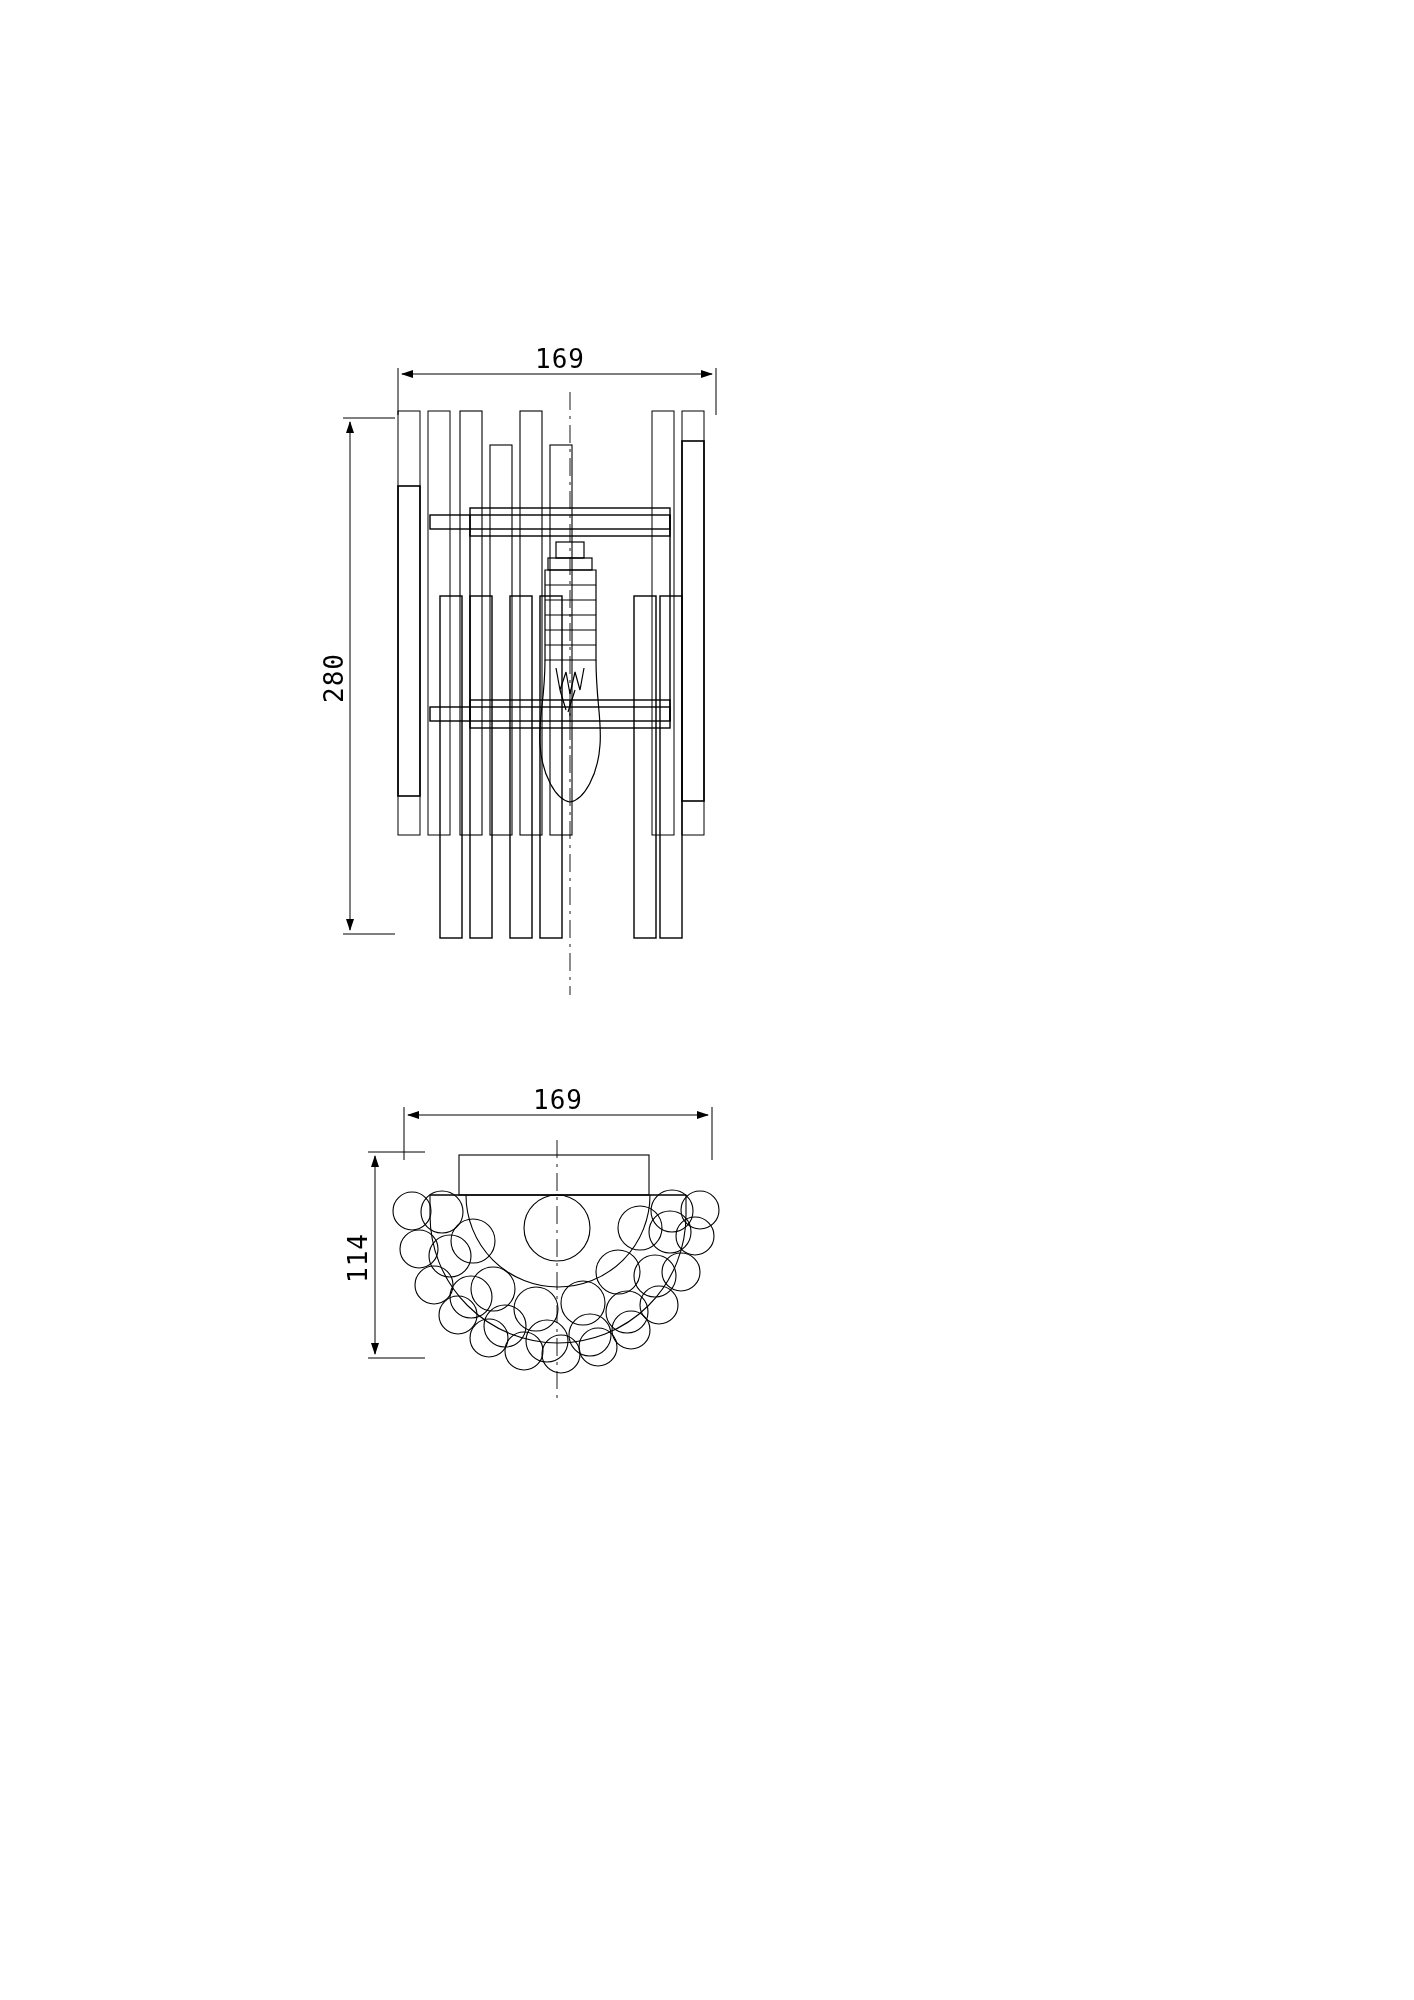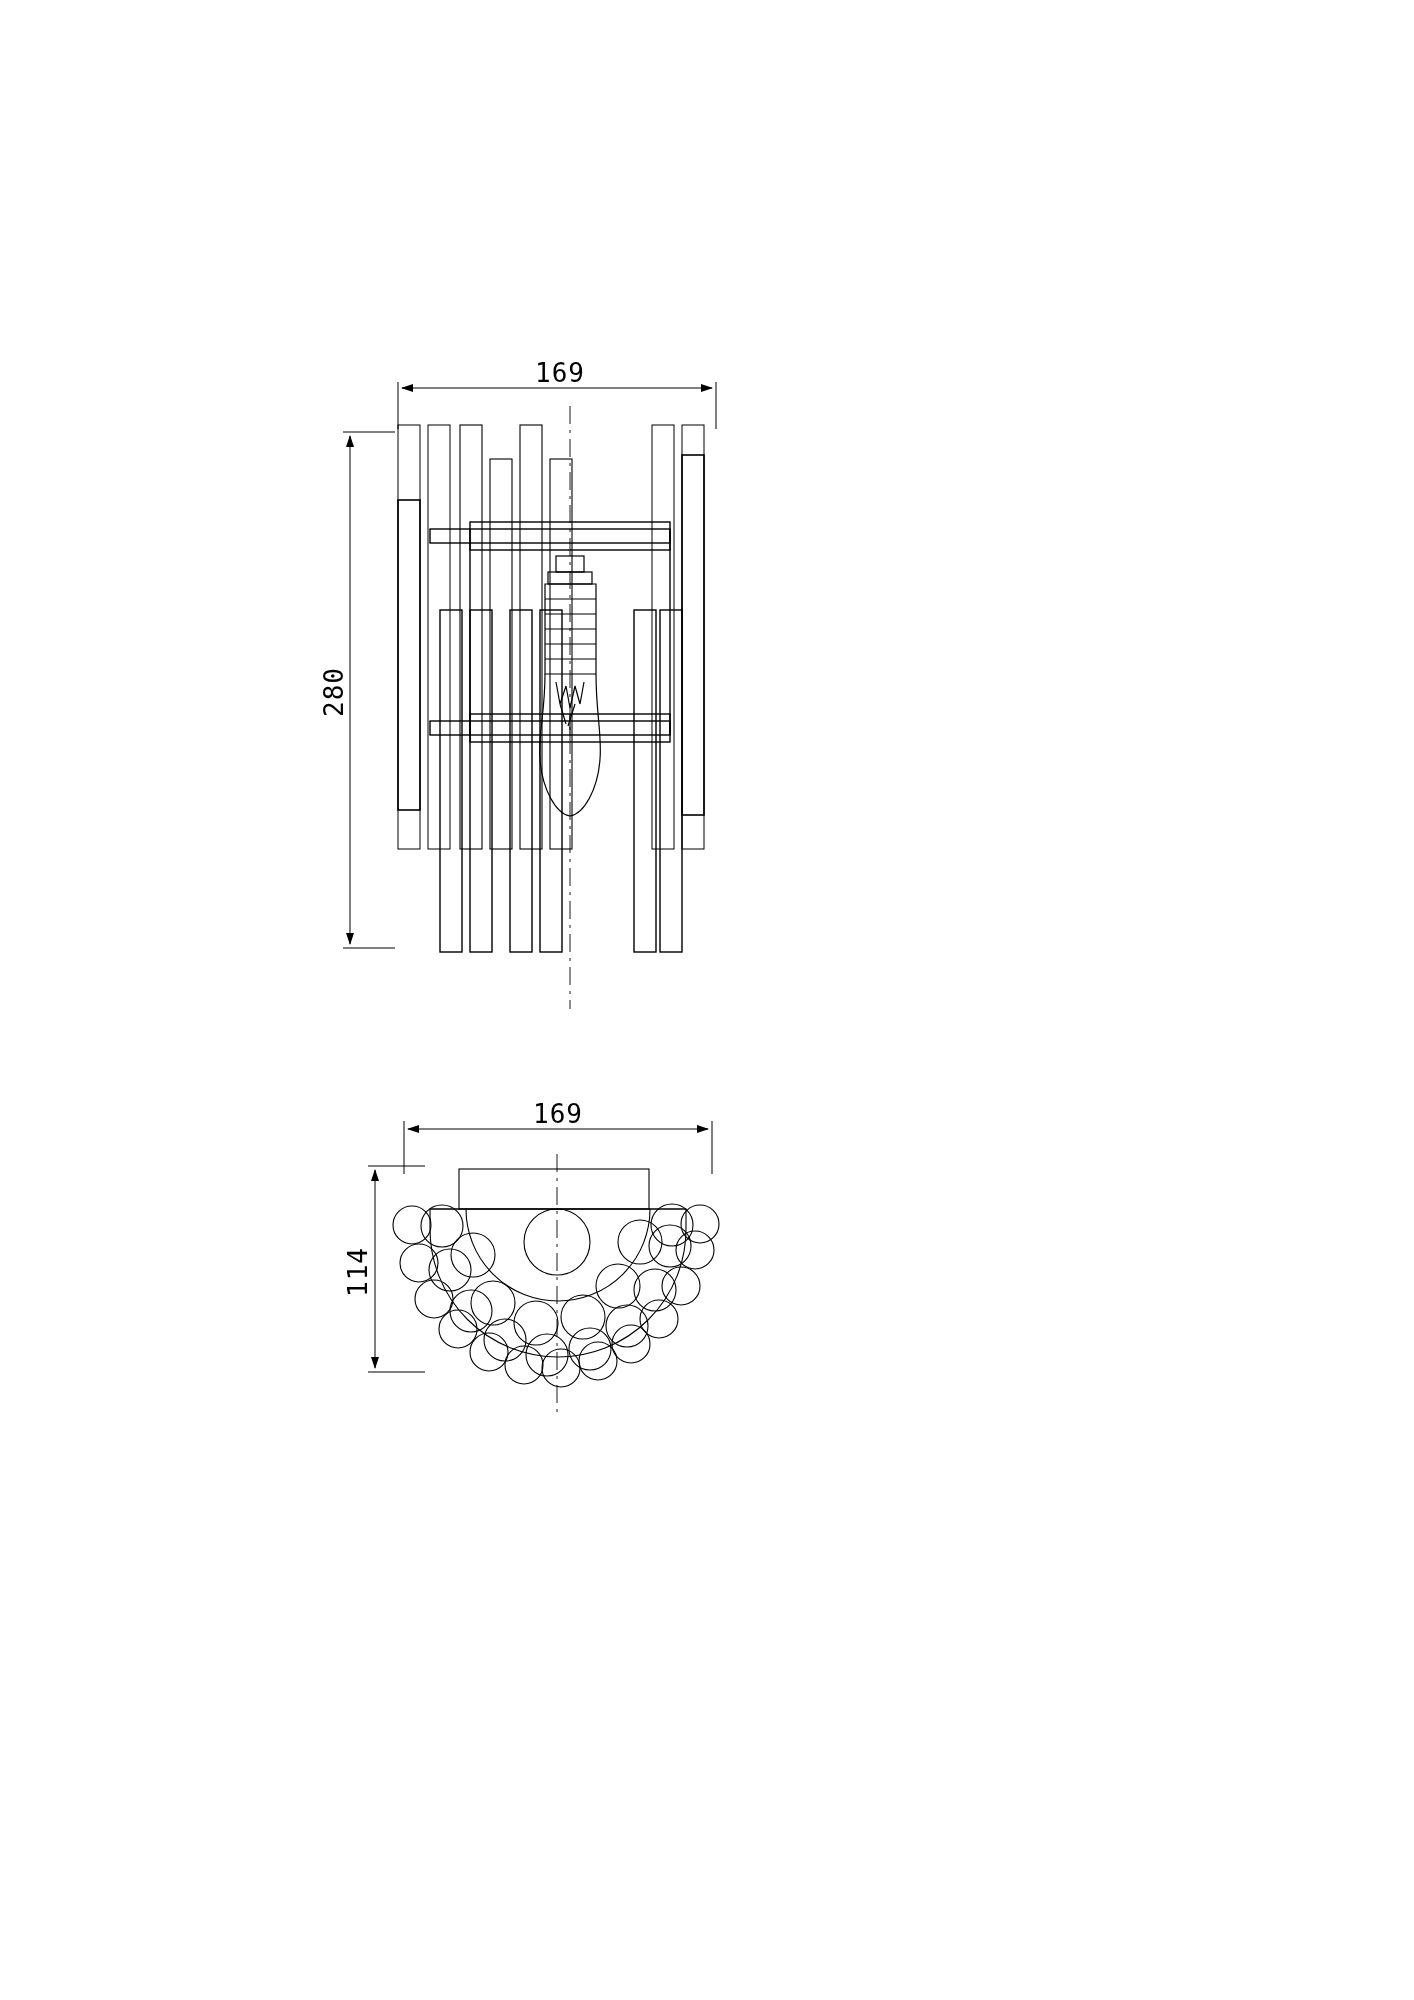--- a/index.html
+++ b/index.html
@@ -11,21 +11,20 @@
     width: 1414px;
     height: 2000px;
     font-family: "DejaVu Sans Mono", monospace;
     color: #000000;
     position: relative;
     overflow: hidden;
   }
   .sheet {
     position: absolute;
     inset: 0;
-    margin-top: 14px;
   }
   svg.drawing {
     position: absolute;
     left: 0;
     top: 0;
     width: 1414px;
     height: 2000px;
   }
   .dim-label {
     position: absolute;

